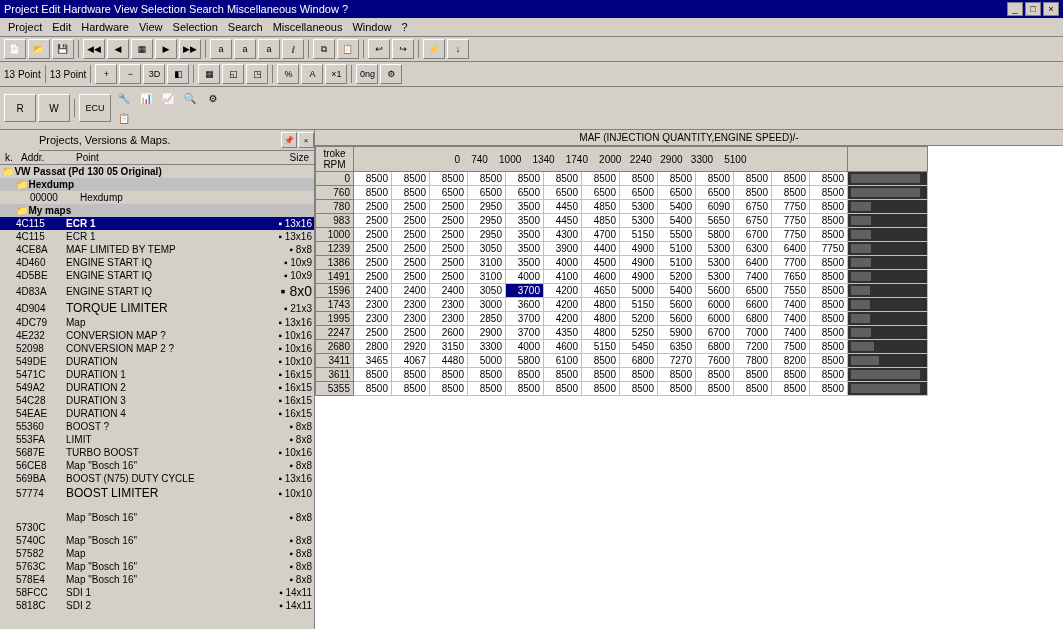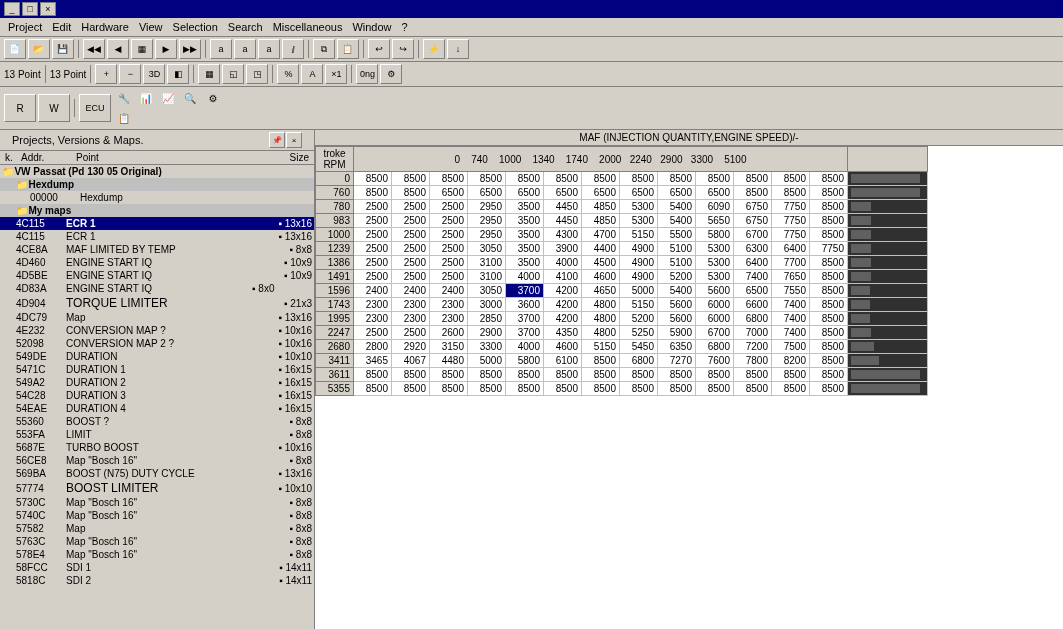--- a/index.html
+++ b/index.html
@@ -67,26 +67,27 @@
     .left-panel {
       width: 315px;
       border-right: 1px solid #808080;
       display: flex;
       flex-direction: column;
       background: #d4d0c8;
       overflow: hidden;
     }
     .panel-header {
       background: #d4d0c8;
-      padding: 2px 12px;
+      padding: 2px 0;
       border-bottom: 1px solid #808080;
       display: flex;
       align-items: center;
       justify-content: space-between;
       font-size: 11px;
+      margin-left: 39px;
     }
     .panel-header-label {
       font-size: 11px;
     }
     .panel-header-controls {
       display: flex;
       gap: 1px;
     }
     .panel-header-btn {
       width: 16px;
@@ -257,20 +258,21 @@
       justify-content: center;
       font-size: 9px;
       color: black;
       cursor: pointer;
     }
   </style>
 </head>
 <body>
 
 <div class="window-title-bar">
+  <span>Project  Edit  Hardware  View  Selection  Search  Miscellaneous  Window  ?</span>
   <div class="title-bar-controls">
     <div class="title-btn">_</div>
     <div class="title-btn">□</div>
     <div class="title-btn">×</div>
   </div>
 </div>
 
 <div class="menu-bar">
   <span class="menu-item">Project</span>
   <span class="menu-item">Edit</span>
@@ -421,21 +423,21 @@
           <div class="tree-item">
     <span style="display:inline-block;width:14px;"></span>
     <span style="width:50px;font-size:10px;display:inline-block;">4D5BE</span>
     <span style="flex:1;font-size:10px;">ENGINE START IQ</span>
     <span style="width:60px;font-size:10px;text-align:right;">▪ 10x9</span>
   </div>
           <div class="tree-item">
     <span style="display:inline-block;width:14px;"></span>
     <span style="width:50px;font-size:10px;display:inline-block;">4D83A</span>
     <span style="flex:1;font-size:10px;">ENGINE START IQ</span>
-    <span style="width:60px;font-size:10px;">▪ 8x0</span>
+    <span style="width:60px;font-size:14px;text-align:right;">▪ 8x0</span>
   </div>
           <div class="tree-item">
     <span style="display:inline-block;width:14px;"></span>
     <span style="width:50px;font-size:10px;display:inline-block;">4D904</span>
     <span style="flex:1;font-size:12px;">TORQUE LIMITER</span>
     <span style="width:60px;font-size:10px;text-align:right;">▪ 21x3</span>
   </div>
           <div class="tree-item">
     <span style="display:inline-block;width:14px;"></span>
     <span style="width:50px;font-size:10px;display:inline-block;">4DC79</span>
@@ -515,21 +517,21 @@
     <span style="width:60px;font-size:10px;text-align:right;">▪ 13x16</span>
   </div>
           <div class="tree-item">
     <span style="display:inline-block;width:14px;"></span>
     <span style="width:50px;font-size:10px;display:inline-block;">57774</span>
     <span style="flex:1;font-size:12px;">BOOST LIMITER</span>
     <span style="width:60px;font-size:10px;text-align:right;">▪ 10x10</span>
   </div>
           <div class="tree-item">
     <span style="display:inline-block;width:14px;"></span>
-    <span style="width:50px;font-size:10px;display:inline-block;">5730C</span>
+    <span style="width:50px;font-size:10px;display:inline-block;margin-top:20px;">5730C</span>
     <span style="flex:1;font-size:10px;">Map "Bosch 16"</span>
     <span style="width:60px;font-size:10px;text-align:right;">▪ 8x8</span>
   </div>
           <div class="tree-item">
     <span style="display:inline-block;width:14px;"></span>
     <span style="width:50px;font-size:10px;display:inline-block;">5740C</span>
     <span style="flex:1;font-size:10px;">Map "Bosch 16"</span>
     <span style="width:60px;font-size:10px;text-align:right;">▪ 8x8</span>
   </div>
           <div class="tree-item">

